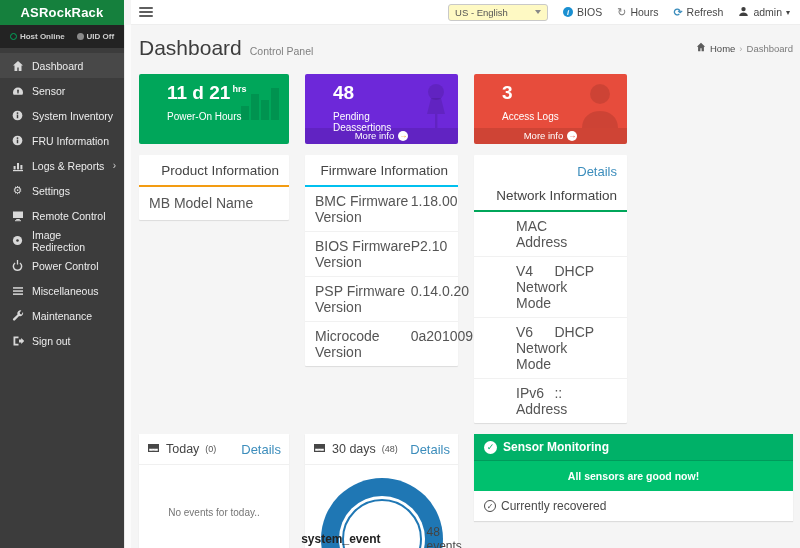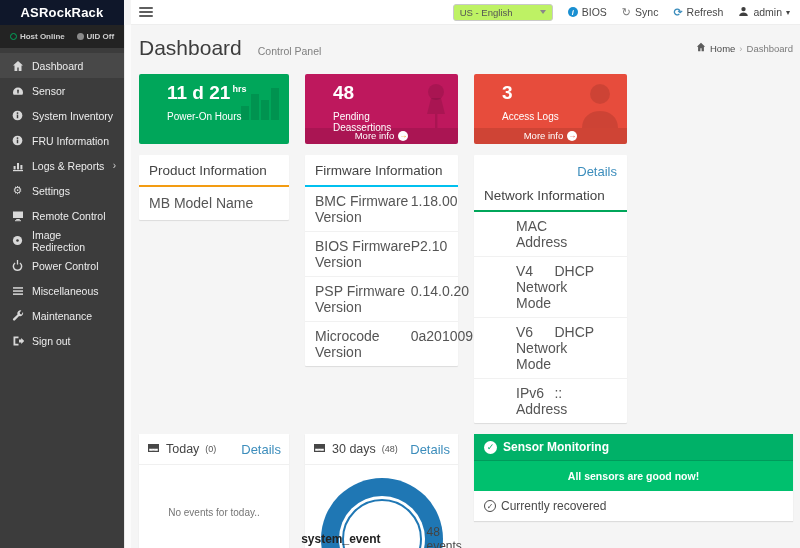--- a/index.html
+++ b/index.html
@@ -1,79 +1,79 @@
 <!DOCTYPE html>
 <html><head>
 <meta charset="utf-8">
 <style>
   * { margin:0; padding:0; box-sizing:border-box; }
   body { font-family:"Liberation Sans","DejaVu Sans",sans-serif; background:#888; }
   .app { position:relative; width:800px; height:548px; background:#f5f5f5; overflow:hidden; }
 
   
   .sidebar { position:absolute; left:0; top:0; bottom:0; width:124px; background:#3c3c3c; z-index:3; }
-  .logo { height:25px; background:#0f172a; color:#fff; font-size:13px; font-weight:bold; display:flex; align-items:center; justify-content:center; letter-spacing:.2px; }
+  .logo { height:25px; background:#15803d; color:#fff; font-size:13px; font-weight:bold; display:flex; align-items:center; justify-content:center; letter-spacing:.2px; }
   .status-bar { height:23px; background:#232323; display:flex; align-items:center; justify-content:space-around; padding:0 4px; }
   .status { display:flex; align-items:center; gap:3px; color:#cfcfcf; font-size:8px; font-weight:bold; cursor:pointer; }
   .pwr-dot { width:7px; height:7px; border:1.5px solid #00a65a; border-radius:50%; display:inline-block; }
   .uid-dot { width:7px; height:7px; background:#8a8a8a; border-radius:50%; display:inline-block; }
   .menu { padding-top:5px; }
   .mi { height:25px; display:flex; align-items:center; gap:8px; padding:0 8px 0 11px; color:#ececec; font-size:10.5px; cursor:pointer; }
   .mi.active { background:#484848; }
   .mi .ic { width:13px; display:flex; justify-content:center; align-items:center; color:#d8d8d8; font-size:11px; flex:none; }
   .mi svg { fill:#d8d8d8; }
   .mi .chev { margin-left:auto; color:#cfcfcf; font-size:10px; }
   .scroll-strip { position:absolute; left:124px; top:25px; bottom:0; width:7px; background:#fbfbfb; border-left:1px solid #e8e8e8; z-index:4; cursor:pointer; }
 
   
   .main { margin-left:131px; height:100%; }
   .topbar { height:25px; background:#fff; border-bottom:1px solid #eee; display:flex; align-items:center; padding:0 10px 0 8px; }
   .hamburger { width:14px; display:flex; flex-direction:column; gap:2px; cursor:pointer; }
   .hamburger span { height:2px; background:#5f5f5f; border-radius:1px; }
   .top-right { margin-left:auto; display:flex; align-items:center; gap:15px; }
-  .lang-select { width:100px; height:17px; border:1px solid #c9c9c9; border-radius:3px; background:#bef264; font-size:9.5px; color:#555; display:flex; align-items:center; justify-content:space-between; padding:0 6px; cursor:pointer; }
+  .lang-select { width:100px; height:17px; border:1px solid #c9c9c9; border-radius:3px; background:#fef9c3; font-size:9.5px; color:#555; display:flex; align-items:center; justify-content:space-between; padding:0 6px; cursor:pointer; }
   .sel-caret { width:0; height:0; border-left:3.5px solid transparent; border-right:3.5px solid transparent; border-top:4px solid #888; }
   .toplink { display:flex; align-items:center; gap:4px; font-size:10.5px; color:#484848; text-decoration:none; cursor:pointer; }
   .info-badge { width:10px; height:10px; background:#1a8fd1; color:#fff; border-radius:50%; font-size:7.5px; font-weight:bold; font-style:italic; display:flex; align-items:center; justify-content:center; }
   .sync-ic { color:#7a7a7a; font-size:11px; line-height:1; }
   .refresh-ic { color:#3c8dbc; font-size:11px; font-weight:bold; line-height:1; }
   .user svg { fill:#3f3f3f; }
   .caret { font-size:8px; color:#444; }
 
   
   .content { padding:7px 7px 0 8px; }
   .content-header { display:flex; align-items:baseline; padding:4px 0 2px 0; }
   .content-header h1 { font-size:21px; font-weight:400; color:#3d3d3d; }
-  .subtitle { margin-left:16px; font-size:10.5px; color:#818181; }
+  .subtitle { margin-left:8px; font-size:10.5px; color:#818181; }
   .breadcrumb { margin-left:auto; display:flex; align-items:center; gap:4px; font-size:9.5px; color:#7b7b7b; align-self:center; }
   .breadcrumb svg { fill:#5c5c5c; }
   .breadcrumb a { color:#4b4b4b; text-decoration:none; cursor:pointer; }
   .bc-sep { color:#aaa; }
 
   
   .grid { margin-top:12px; display:grid; grid-template-columns:150px 153px 153px 1fr; column-gap:16px; row-gap:11px; align-items:start; }
 
   
   .small-box { position:relative; height:70px; border-radius:2px; color:#fff; overflow:hidden; cursor:pointer; }
   .small-box.green { background:#00a65a; }
-  .small-box.orange { background:#be185d; }
+  .small-box.orange { background:#6d28d9; }
   .small-box.red { background:#e74c3c; }
   .sb-inner { padding:9px 28px; position:relative; z-index:1; }
   .sb-inner h3 { font-size:19px; font-weight:bold; line-height:1; }
   .sb-inner h3 sup { font-size:9px; font-weight:bold; margin-left:2px; }
   .sb-inner p { font-size:10px; margin-top:9px; }
   .sb-icon { position:absolute; right:6px; top:8px; opacity:.85; }
   .sb-icon path, .sb-icon rect, .sb-icon circle { fill:rgba(0,0,0,.13); }
   .sb-footer { position:absolute; left:0; right:0; bottom:0; background:rgba(0,0,0,.1); text-align:center; font-size:9.5px; padding:2px 0 3px; color:#fff; cursor:pointer; display:flex; align-items:center; justify-content:center; gap:4px; }
   .arrow-circle { width:10px; height:10px; background:#fff; border-radius:50%; font-size:8px; line-height:10px; text-align:center; font-weight:bold; }
   .orange .arrow-circle { color:#f39c12; } .red .arrow-circle { color:#e74c3c; }
 
   
   .info-card { background:#fff; box-shadow:0 1px 1px rgba(0,0,0,.1); border-radius:1px; }
-  .card-head { padding:8px 10px 7px; font-size:13.5px; color:#444; }
+  .card-head { padding:8px 10px 7px; font-size:13.5px; color:#444;text-align:right; }
   .product .card-head { border-bottom:2px solid #f39c12; }
   .firmware .card-head { border-bottom:2px solid #00c0ef; }
   .network .card-head { border-bottom:2px solid #00a65a; }
   .details-row { text-align:right; padding:7px 10px 0; }
   .details-link { font-size:13px; color:#3c8dbc; text-decoration:none; cursor:pointer; }
   .kv-row { display:flex; padding:6px 10px; font-size:14px; color:#555; border-bottom:1px solid #f1f1f1; }
   .kv-row:last-child { border-bottom:none; }
   .kv-row .k { flex:none; }
   .firmware .kv-row .k { width:72%; }
   .network .kv-row .k { width:53%;padding-left:32px; }
@@ -245,21 +245,21 @@
         <div class="lang-select">
           <span>US - English</span>
           <span class="sel-caret"></span>
         </div>
         <a class="toplink">
           <span class="info-badge">i</span>
           <span>BIOS</span>
         </a>
         <a class="toplink">
           <span class="sync-ic">↻</span>
-          <span>Sync</span>
+          <span>Hours</span>
         </a>
         <a class="toplink">
           <span class="refresh-ic">⟳</span>
           <span>Refresh</span>
         </a>
         <a class="toplink user">
           <span><svg width="11" height="11" viewBox="0 0 12 12">
                 <circle cx="6" cy="3.4" r="2.4"></circle>
                 <path d="M1.3 11c0-2.6 2.1-4 4.7-4s4.7 1.4 4.7 4z"></path>
               </svg></span>

